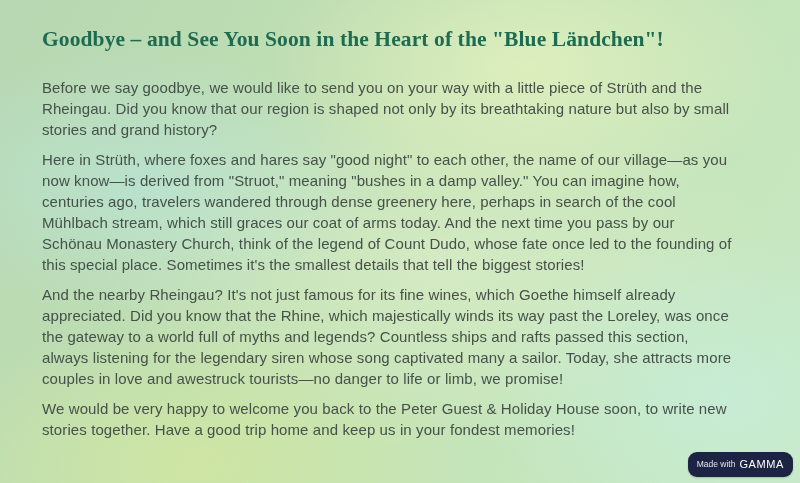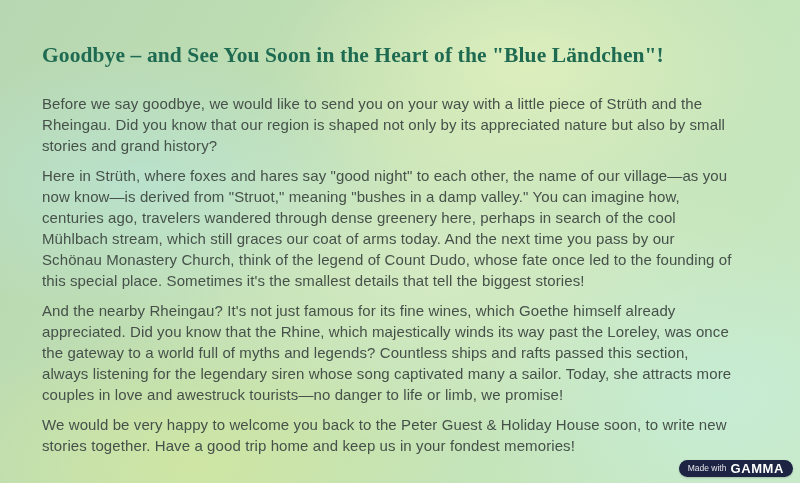--- a/index.html
+++ b/index.html
@@ -15,21 +15,20 @@
       radial-gradient(ellipse 42% 48% at 90% 82%, rgba(199,237,216,0.85), rgba(199,237,216,0) 72%),
       radial-gradient(ellipse 48% 40% at 24% 96%, rgba(211,231,158,0.75), rgba(211,231,158,0) 72%),
       radial-gradient(ellipse 55% 50% at 55% 55%, rgba(226,241,206,0.55), rgba(226,241,206,0) 78%),
       linear-gradient(120deg, #b7d7b2 0%, #c2e1b3 48%, #c8e9c4 100%);
   }
   .slide {
     position: absolute;
     inset: 0;
     padding: 26px 66px 0 42px;
     box-sizing: border-box;
-    margin-top: 16px;
   }
   .slide-title {
     margin: 0 0 24px 0;
     font-family: "Liberation Serif", "DejaVu Serif", serif;
     font-weight: 700;
     font-size: 21.5px;
     line-height: 27px;
     letter-spacing: 0.1px;
     color: #1f6b51;
   }
@@ -37,53 +36,53 @@
     margin: 0 0 9px 0;
     font-size: 15px;
     line-height: 21px;
     letter-spacing: 0.1px;
     color: #46514a;
   }
   .made-with-badge {
     position: absolute;
     right: 7px;
     bottom: 6px;
-    height: 17px;
+    height: 25px;
     padding: 0 9px;
     border-radius: 9px;
     background: #1c2343;
     display: flex;
     align-items: center;
     gap: 4px;
     cursor: pointer;
     box-shadow: 0 1px 2px rgba(0,0,0,0.18);
   }
   .made-with-badge .prefix {
     color: rgba(255,255,255,0.88);
     font-size: 8.5px;
     line-height: 1;
     white-space: nowrap;
   }
   .made-with-badge .brand {
     color: #ffffff;
-    font-size: 13px;
+    font-size: 11px;
     line-height: 1;
-    font-weight: 700;
+    font-weight: 400;
     letter-spacing: 0.6px;
     white-space: nowrap;
   }
 </style>
 </head>
 <body>
 
 <div class="slide">
   <h1 class="slide-title">Goodbye – and See You Soon in the Heart of the "Blue Ländchen"!</h1>
 
   <div class="body-copy">
-    <p>Before we say goodbye, we would like to send you on your way with a little piece of Strüth and the Rheingau. Did you know that our region is shaped not only by its appreciated nature but also by small stories and grand history?</p>
+    <p>Before we say goodbye, we would like to send you on your way with a little piece of Strüth and the Rheingau. Did you know that our region is shaped not only by its breathtaking nature but also by small stories and grand history?</p>
     <p>Here in Strüth, where foxes and hares say "good night" to each other, the name of our village—as you now know—is derived from "Struot," meaning "bushes in a damp valley." You can imagine how, centuries ago, travelers wandered through dense greenery here, perhaps in search of the cool Mühlbach stream, which still graces our coat of arms today. And the next time you pass by our Schönau Monastery Church, think of the legend of Count Dudo, whose fate once led to the founding of this special place. Sometimes it's the smallest details that tell the biggest stories!</p>
     <p>And the nearby Rheingau? It's not just famous for its fine wines, which Goethe himself already appreciated. Did you know that the Rhine, which majestically winds its way past the Loreley, was once the gateway to a world full of myths and legends? Countless ships and rafts passed this section, always listening for the legendary siren whose song captivated many a sailor. Today, she attracts more couples in love and awestruck tourists—no danger to life or limb, we promise!</p>
     <p>We would be very happy to welcome you back to the Peter Guest &amp; Holiday House soon, to write new stories together. Have a good trip home and keep us in your fondest memories!</p>
 
   </div>
 </div>
 
 <div class="made-with-badge">
   <span class="prefix">Made with</span>
   <span class="brand">GAMMA</span>

